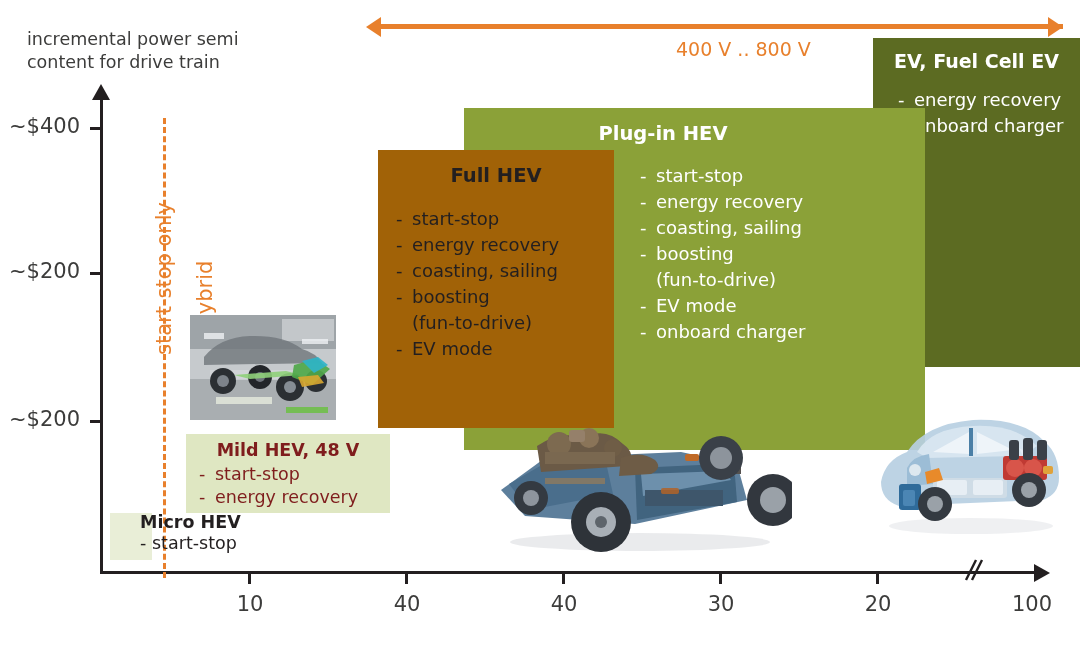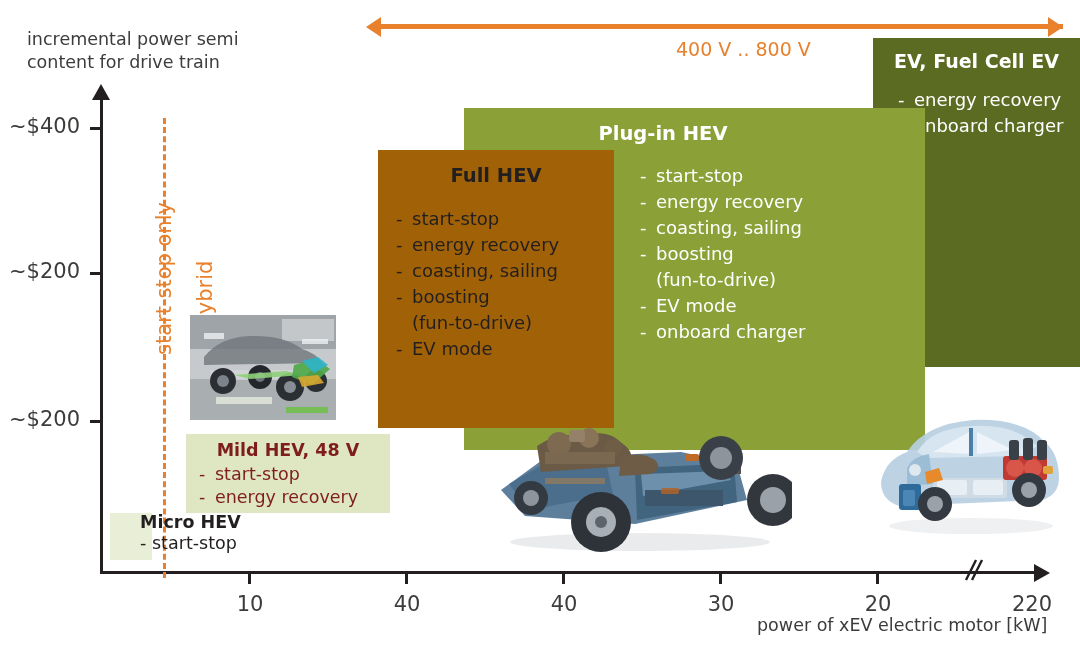--- a/index.html
+++ b/index.html
@@ -121,28 +121,27 @@
 
   <div class="xtick" style="left:562px"></div>
   <div class="xtick-label" style="left:564px">40</div>
 
   <div class="xtick" style="left:719px"></div>
   <div class="xtick-label" style="left:721px">30</div>
 
   <div class="xtick" style="left:876px"></div>
   <div class="xtick-label" style="left:878px">20</div>
 
-  <div class="xtick-label" style="left:1032px">220</div>
+  <div class="xtick-label" style="left:1032px">100</div>
 
   <svg id="x-break" viewBox="0 0 22 28">
     <line x1="4" y1="24" x2="14" y2="4" stroke="#231f20" stroke-width="2.4"></line>
     <line x1="10" y1="24" x2="20" y2="4" stroke="#231f20" stroke-width="2.4"></line>
   </svg>
 
-  <div id="x-axis-title">power of xEV electric motor [kW]</div>
 
   <div id="divider"></div>
   <div class="rot-label" style="left:152px;top:355px">start-stop only</div>
   <div class="rot-label" style="left:193px;top:330px">Hybrid</div>
 
   <div id="box-ev" class="box">
     <span class="box-title">EV, Fuel Cell EV</span>
     <ul class="box-list">
       <li>
         <span class="dash">-</span>

